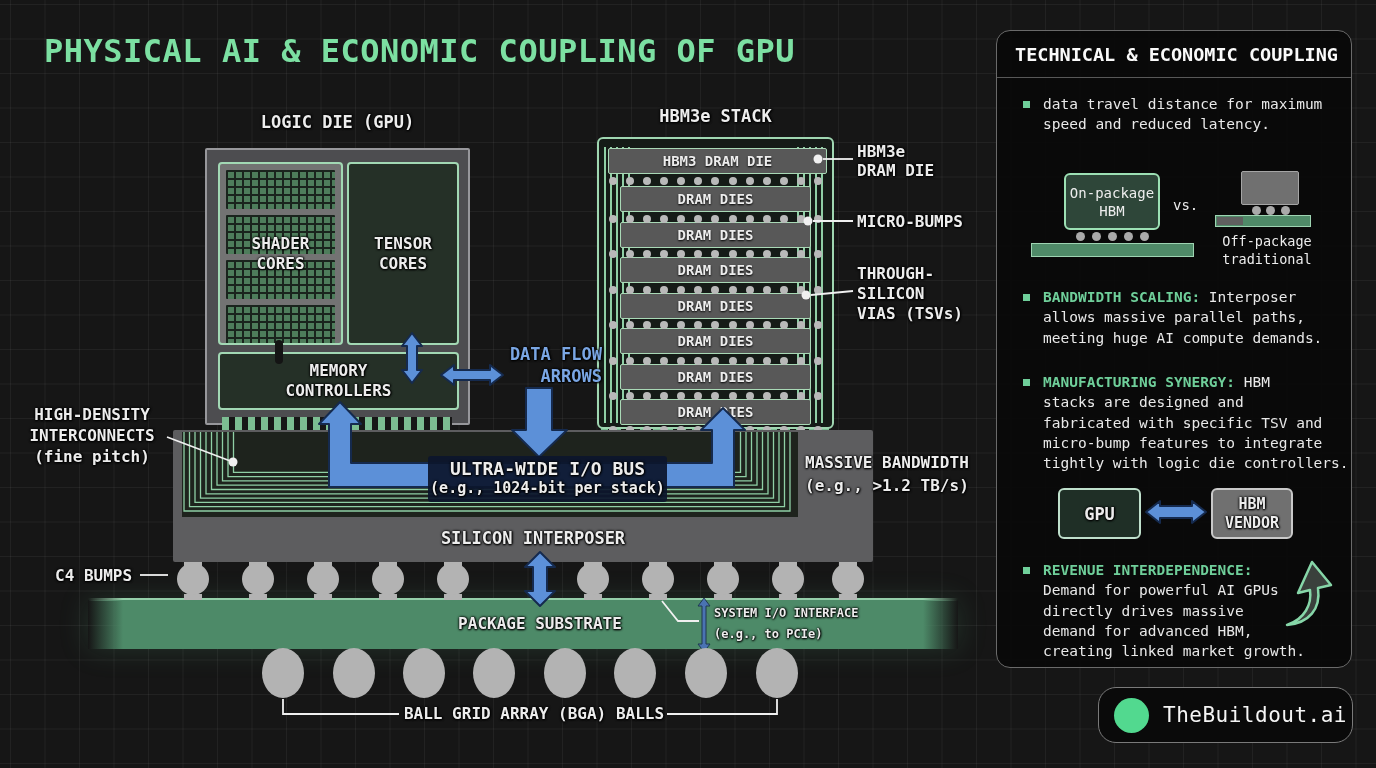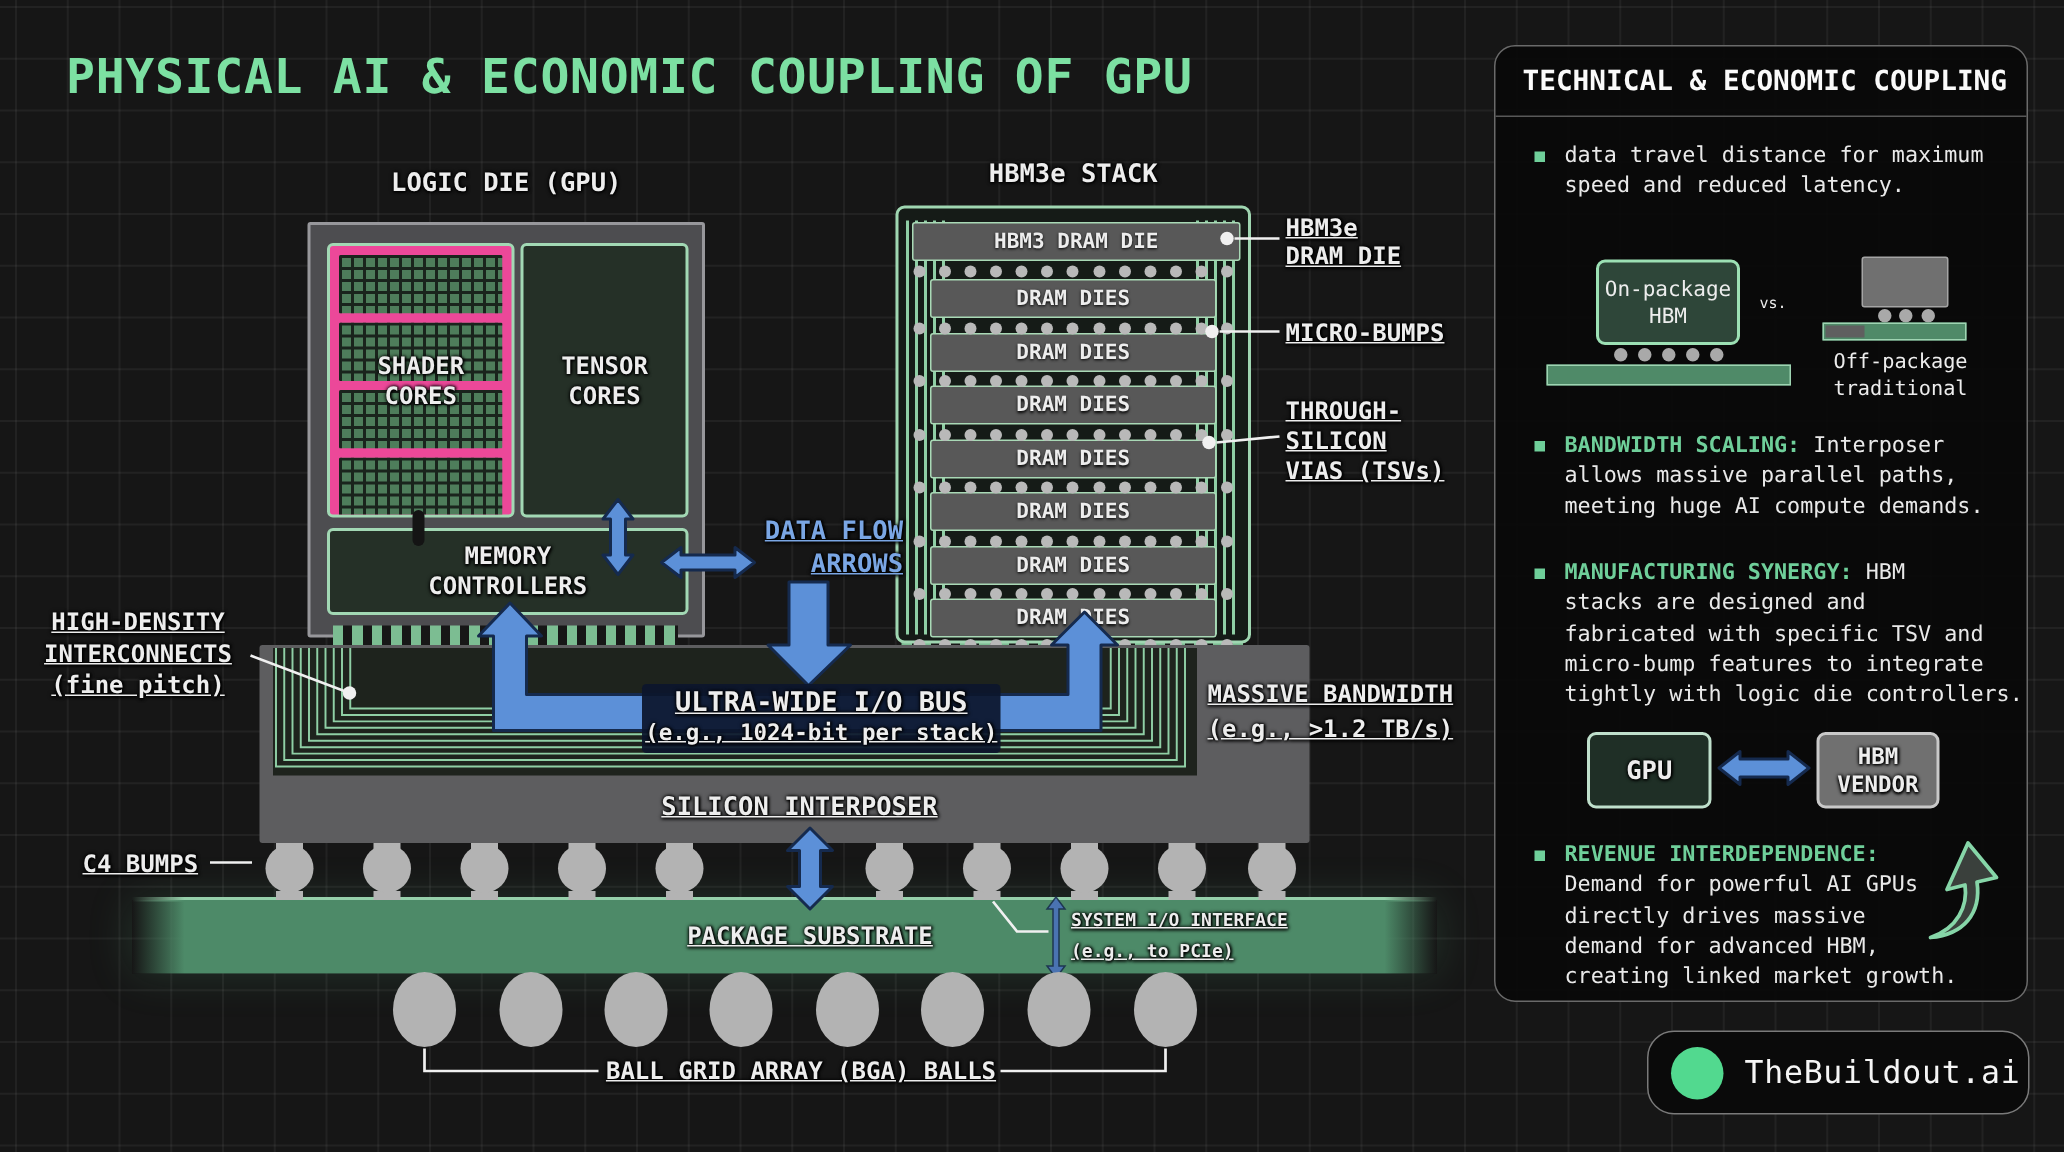--- a/index.html
+++ b/index.html
@@ -16,21 +16,21 @@
     color:#ededed;
   }
   .abs{position:absolute;}
   .pre{white-space:pre;}
   .lbl{font-weight:bold;text-shadow:0 0 3px #000,0 1px 2px #000,1px 0 2px #000;}
   #title{left:44px;top:32px;font-size:32px;font-weight:bold;color:#7ce0a2;letter-spacing:.5px;white-space:pre;}
   
   #logic-die-label{left:205px;top:112px;width:265px;text-align:center;font-size:17px;}
   #logic-die{left:205px;top:148px;width:265px;height:277px;background:#4d4d50;border:2px solid #97979b;border-radius:2px;}
   .gbox{position:absolute;background:#253027;border:2px solid #a2d8b4;border-radius:4px;display:flex;align-items:center;justify-content:center;text-align:center;font-size:16px;line-height:20px;}
-  #shader-box{left:11px;top:12px;width:125px;height:183px;background:#ec4899;padding:0;overflow:hidden;}
+  #shader-box{left:11px;top:12px;width:125px;height:183px;background:#737373;padding:0;overflow:hidden;}
   .sband{position:absolute;left:6px;width:109px;height:39px;border-radius:1px;
     background-color:#4e7d5b;
     background-image:linear-gradient(#1a241d 2px, transparent 2px),linear-gradient(90deg,#1a241d 2px, transparent 2px);
     background-size:8px 8px;}
   #shader-text{position:absolute;left:0;top:0;width:100%;height:100%;display:flex;align-items:center;justify-content:center;}
   #tensor-box{left:140px;top:12px;width:112px;height:183px;}
   #mem-box{left:11px;top:202px;width:241px;height:58px;}
   #mem-link{left:68px;top:190px;width:8px;height:24px;background:#141414;border-radius:4px;}
   .comb{height:14px;background:repeating-linear-gradient(90deg,#7cbd92 0 7px,#171717 7px 13px);}
   
@@ -72,21 +72,21 @@
   .bullet .green{color:#6fcf9a;font-weight:bold;}
   .bline{white-space:pre;}
   .blines{white-space:pre;}
   .sb-box{position:absolute;display:flex;align-items:center;justify-content:center;text-align:center;}
   .dots{position:absolute;display:flex;justify-content:space-around;}
   .dots span{width:9px;height:9px;border-radius:50%;background:#a9a9a9;display:block;}
   #logo{left:1098px;top:687px;width:255px;height:56px;border:1.5px solid #7a7a7a;border-radius:18px;background:#0a0a0a;display:flex;align-items:center;}
   #logo-dot{width:35px;height:35px;border-radius:50%;background:#52d98f;margin-left:15px;}
   #logo-text{font-size:21px;color:#f5f5f5;margin-left:14px;letter-spacing:.5px;}
   #gfx{position:absolute;left:0;top:0;z-index:5;pointer-events:none;}
-  .toplabel{z-index:6;text-decoration:underline;}
+  .toplabel{z-index:6;}
 </style>
 </head>
 <body>
 
 <div id="canvas">
 
   <div id="title" class="abs">PHYSICAL AI &amp; ECONOMIC COUPLING OF GPU</div>
 
   <div id="logic-die-label" class="abs lbl">LOGIC DIE (GPU)</div>
   <div id="logic-die" class="abs">
@@ -353,21 +353,21 @@
     <div class="sb-box pre" style="left:67px;top:142px;width:96px;height:57px;background:#2e4639;border:2px solid #9ce0b4;border-radius:6px;font-size:14px;line-height:18px;">On-package
 HBM</div>
       <div class="dots" style="left:75px;top:201px;width:80px;">
         <span></span>
         <span></span>
         <span></span>
         <span></span>
         <span></span>
       </div>
     <div class="abs" style="left:34px;top:212px;width:163px;height:14px;background:#4f8a68;border:1px solid #9ed4b2;"></div>
-    <div class="abs" style="left:176px;top:166px;font-size:10px;">vs.</div>
+    <div class="abs" style="left:176px;top:166px;font-size:14px;">vs.</div>
     <div class="abs" style="left:244px;top:140px;width:58px;height:34px;background:#707070;border:1px solid #a5a5a5;border-radius:2px;"></div>
       <div class="dots" style="left:252px;top:175px;width:44px;">
         <span></span>
         <span></span>
         <span></span>
       </div>
     <div class="abs" style="left:218px;top:184px;width:96px;height:12px;background:#4f8a68;border:1px solid #9ed4b2;"></div>
     <div class="abs" style="left:220px;top:186px;width:26px;height:8px;background:#5f5f5f;"></div>
     <div class="abs pre" style="left:222px;top:201px;width:96px;text-align:center;font-size:13.5px;line-height:18px;">Off-package
 traditional</div>

